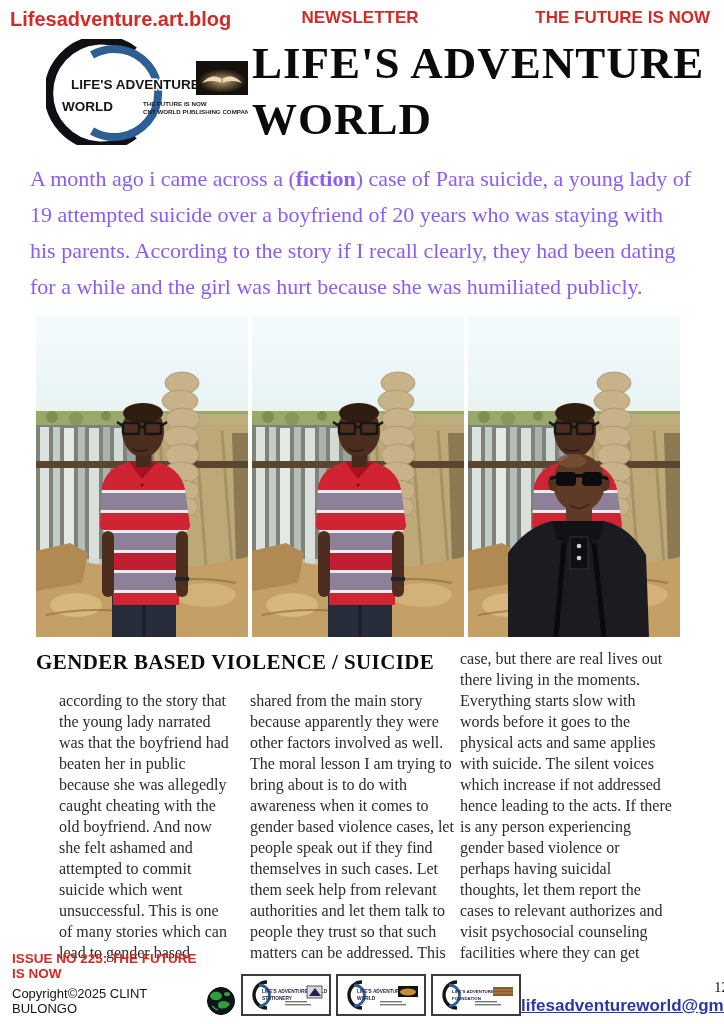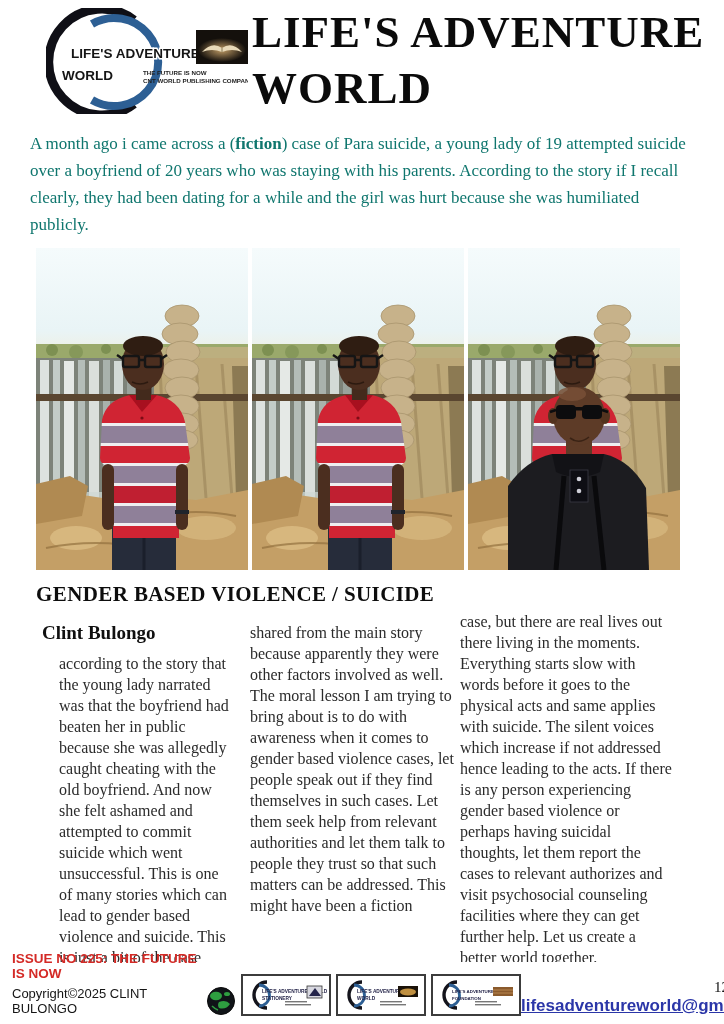--- a/index.html
+++ b/index.html
@@ -13,21 +13,21 @@
   .topbar .news{font-size:17px;text-align:center;}
   .topbar .fut{font-size:17px;text-align:right;}
 
   
   .masthead{display:flex;align-items:flex-start;margin-top:8px;padding-left:46px;}
   .logo-svg{width:202px;height:106px;flex:none;}
   .mast-title{font-weight:bold;font-size:45px;line-height:56px;color:#0b0b0b;
               letter-spacing:1px;margin-left:4px;margin-top:-4px;}
 
   
-  .intro{margin:14px 30px 0 30px;font-size:17px;line-height:27px;color:#0f766e;}
+  .intro{margin:14px 30px 0 30px;font-size:22px;line-height:36px;color:#8b5cf6;}
   .intro b{font-weight:bold;}
 
   
   .photos{display:flex;gap:4px;margin:10px 0 0 36px;}
   .photo{width:212px;height:322px;flex:none;}
   .photo svg{display:block;width:212px;height:322px;}
 
   
   .article{display:flex;margin:10px 36px 0 36px;align-items:flex-end;}
   .main-col{width:424px;flex:none;}
@@ -177,20 +177,25 @@
 
     <g id="mini-swoosh" fill="none">
       <path d="M22,4 A13,13 0 1 0 22,30" stroke="#14141c" stroke-width="3.4"></path>
       <path d="M14,7 A10.5,10.5 0 1 1 14,28" stroke="#2d5f94" stroke-width="2.8"></path>
     </g>
   </defs>
 </svg>
 
 <div class="page">
 
+  <div class="topbar">
+    <div class="blog">Lifesadventure.art.blog</div>
+    <div class="news">NEWSLETTER</div>
+    <div class="fut">THE FUTURE IS NOW</div>
+  </div>
 
   <div class="masthead">
     <svg class="logo-svg" viewBox="0 0 202 106">
       <path d="M88,12 A53,53 0 1 0 88,96" fill="none" stroke="#0f0f16" stroke-width="9"></path>
       <path d="M46,16 A44,44 0 1 1 46,92" fill="none" stroke="#2d5f94" stroke-width="8"></path>
       <text x="25" y="50" font-family="Liberation Sans, sans-serif" font-size="13.5" font-weight="bold" fill="#151515" style="paint-order:stroke" stroke="#ffffff" stroke-width="3">LIFE'S ADVENTURE</text>
       <text x="16" y="72" font-family="Liberation Sans, sans-serif" font-size="13.5" font-weight="bold" fill="#151515" style="paint-order:stroke" stroke="#ffffff" stroke-width="3">WORLD</text>
       <text x="97" y="67" font-family="Liberation Sans, sans-serif" font-size="6.2" font-weight="bold" fill="#1d1d1d">THE FUTURE IS NOW</text>
       <text x="97" y="75" font-family="Liberation Sans, sans-serif" font-size="6.2" font-weight="bold" fill="#1d1d1d">CNT WORLD PUBLISHING COMPANY</text>
       <g>
@@ -225,21 +230,20 @@
           <use href="#fg-man"></use>
       </svg>
     </div>
   </div>
 
   <div class="article">
     <div class="main-col">
       <div class="heading">GENDER BASED VIOLENCE / SUICIDE</div>
       <div class="cols">
         <div class="colA">
-          <div class="byline">Clint Bulongo</div>
           <p class="body-text">according to the story that the young lady narrated was that the boyfriend had beaten her in public because she was allegedly caught cheating with the old boyfriend. And now she felt ashamed and attempted to commit suicide which went unsuccessful. This is one of many stories which can lead to gender based violence and suicide. This is just a bit of the case</p>
         </div>
         <div class="colB">
           <p class="body-text">shared from the main story because apparently they were other factors involved as well. The moral lesson I am trying to bring about is to do with awareness when it comes to gender based violence cases, let people speak out if they find themselves in such cases. Let them seek help from relevant authorities and let them talk to people they trust so that such matters can be addressed. This might have been a fiction</p>
         </div>
       </div>
     </div>
     <div class="colC">
       <p class="body-text">case, but there are real lives out there living in the moments. Everything starts slow with words before it goes to the physical acts and same applies with suicide. The silent voices which increase if not addressed hence leading to the acts. If there is any person experiencing gender based violence or perhaps having suicidal thoughts, let them report the cases to relevant authorizes and visit psychosocial counseling facilities where they can get further help. Let us create a better world together.</p>
     </div>

